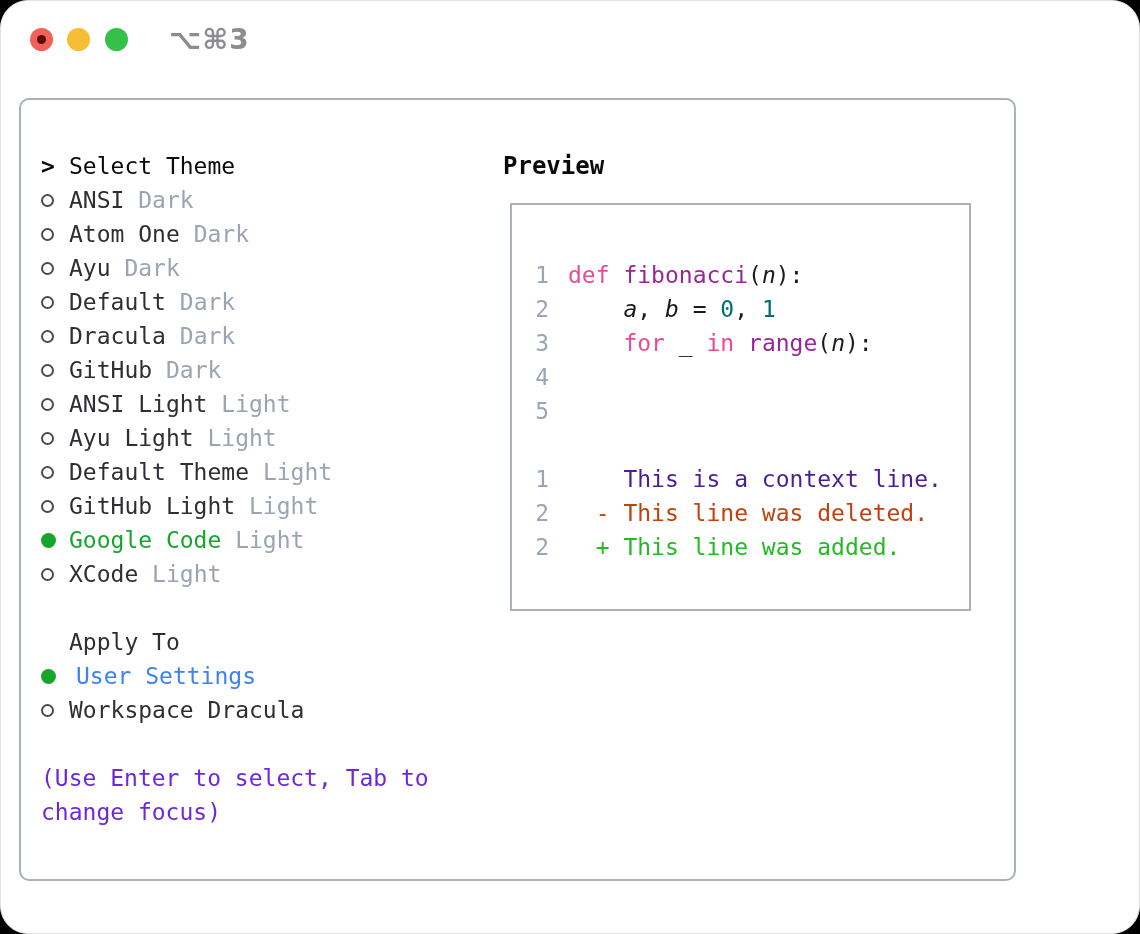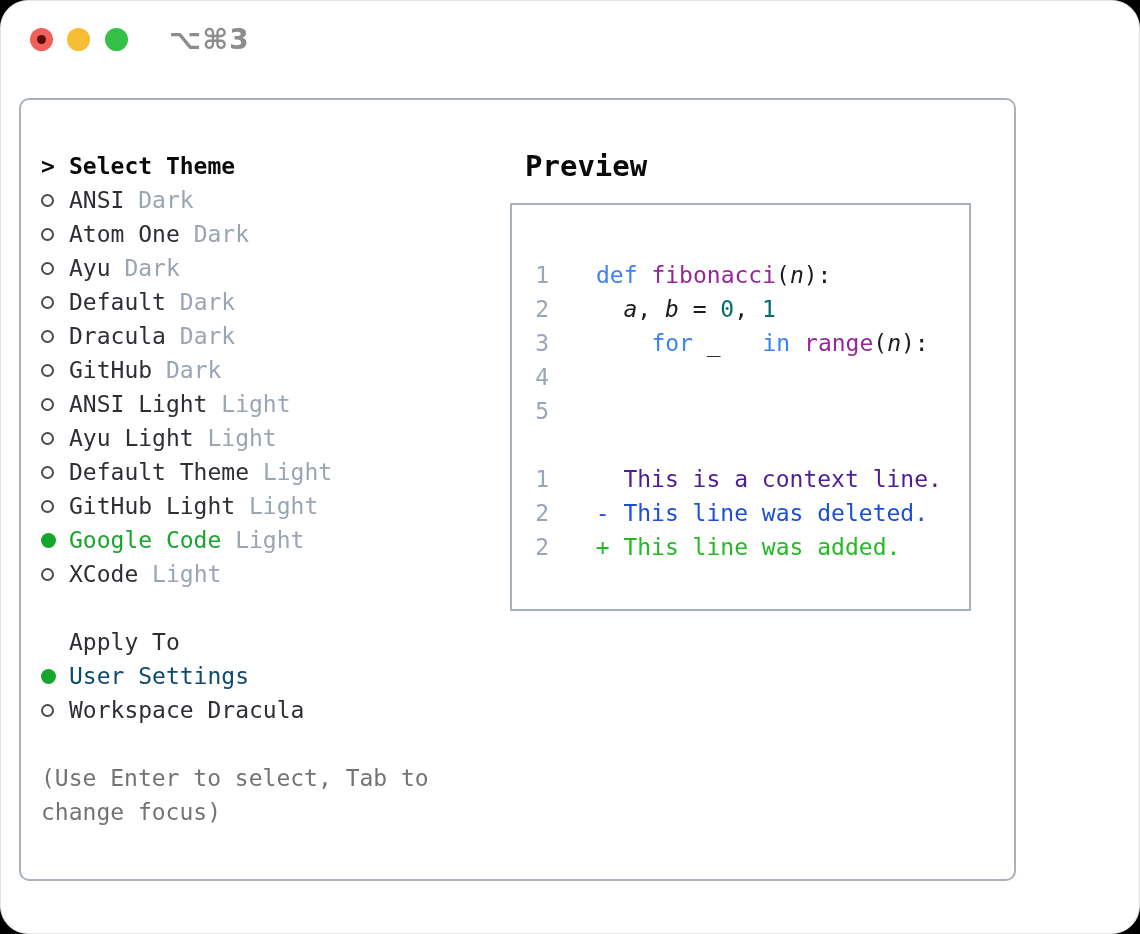--- a/index.html
+++ b/index.html
@@ -36,52 +36,52 @@
     position: absolute; left: 18px; top: 97px;
     width: 997px; height: 783px;
     border: 2px solid #a9b1bb; border-radius: 10px;
     background: #fff;
   }
   .row { display: flex; align-items: center; height: 34px; font-size: 23px; color: #2e2e35; }
   .marker { width: 28px; flex: none; display: flex; align-items: center; }
   .ring   { width: 13px; height: 13px; border-radius: 50%; border: 2px solid #4a4a52; }
   .dot    { width: 15px; height: 15px; border-radius: 50%; background: #16a62c; }
   .prompt { font-weight: bold; color: #0a0a0a; }
-  .hdr-label { font-weight: bold; color: #0a0a0a; white-space: pre; }
+  .hdr-label { font-weight: normal; color: #0a0a0a; white-space: pre; }
   .theme-name { white-space: pre; }
   .theme-name.sel { color: #16a62c; }
   .variant { color: #9aa4b2; white-space: pre; }
-  .opt-label.sel { color: #0c4a6e; }
+  .opt-label.sel { color: #3b82f6; margin-left: 7px; }
   .theme-list { position: absolute; left: 20px; top: 49px; }
   .apply-to   { position: absolute; left: 20px; top: 525px; }
   .hints      { position: absolute; left: 20px; top: 661px; }
   .hint-line  { height: 34px; display: flex; align-items: center;
-                font-size: 23px; color: #737373; white-space: pre; }
+                font-size: 23px; color: #6d28d9; white-space: pre; }
   
   .preview-title {
-    position: absolute; left: 504px; top: 49px; height: 34px;
+    position: absolute; left: 482px; top: 49px; height: 34px;
     display: flex; align-items: center;
-    font-size: 29px; font-weight: bold; color: #0a0a0a;
+    font-size: 24px; font-weight: bold; color: #0a0a0a;
   }
   .preview-box {
     position: absolute; left: 489px; top: 103px;
     width: 461px; height: 408px;
     border: 2px solid #a9b1bb; background: #fff;
     padding: 53px 0 0 21px;
   }
   .code-line { display: flex; height: 34px; align-items: center; font-size: 23px; }
   .num  { width: 16px; flex: none; text-align: right; color: #9aa6b5; margin-right: 19px; }
   .code { white-space: pre; color: #1b1b1f; }
-  .tok-kw  { color: #3b82f6; margin-left: 28px; }
+  .tok-kw  { color: #ec4899; }
   .tok-fn  { color: #992699; }
   .tok-nu  { color: #006e6e; }
   .tok-va  { color: #1b1b1f; font-style: italic; }
   .tok-pl  { color: #1b1b1f; }
   .tok-ctx { color: #4c1d95; }
-  .tok-del { color: #1d4ed8; margin-top: 17px; }
+  .tok-del { color: #c2410c; margin-top: 17px; }
   .tok-add { color: #22bb22; }
 </style>
 </head>
 <body>
 
 <div class="window">
 
   <div class="titlebar">
     <div class="tl tl-close">
       <div class="inner-dot"></div>

